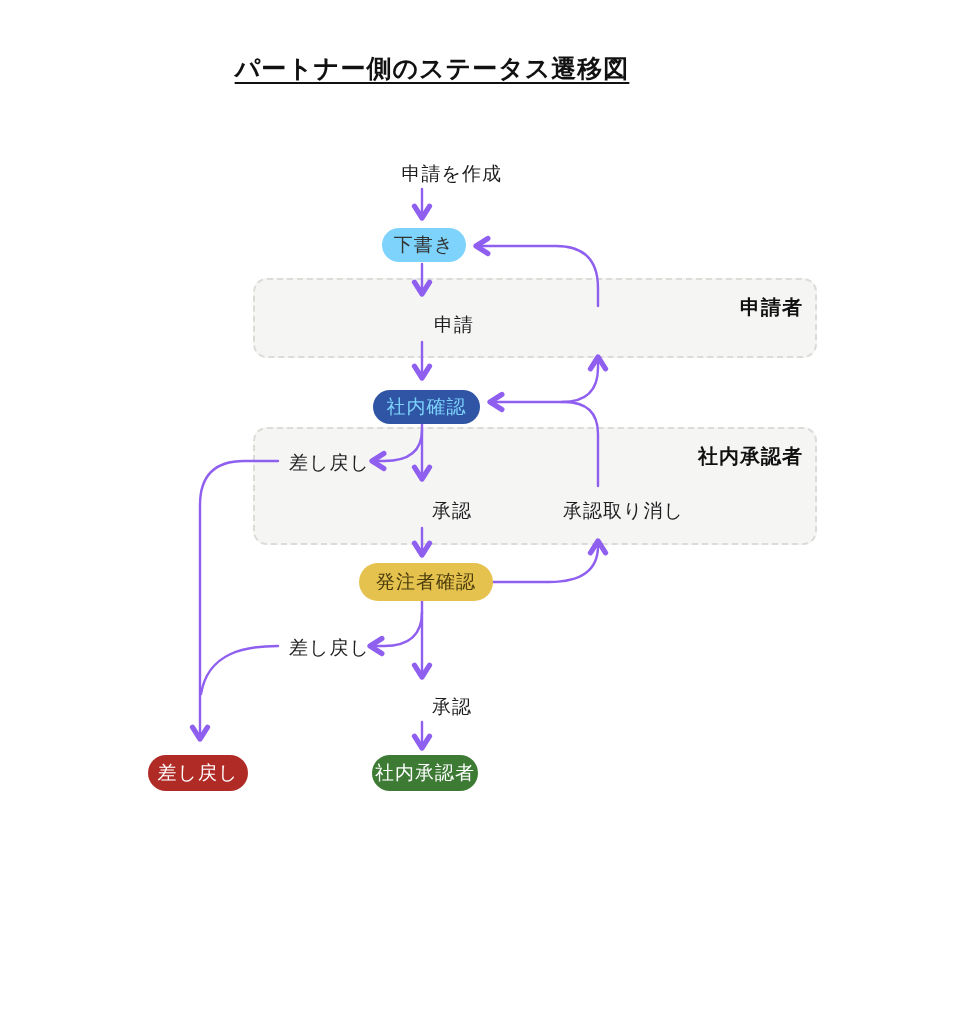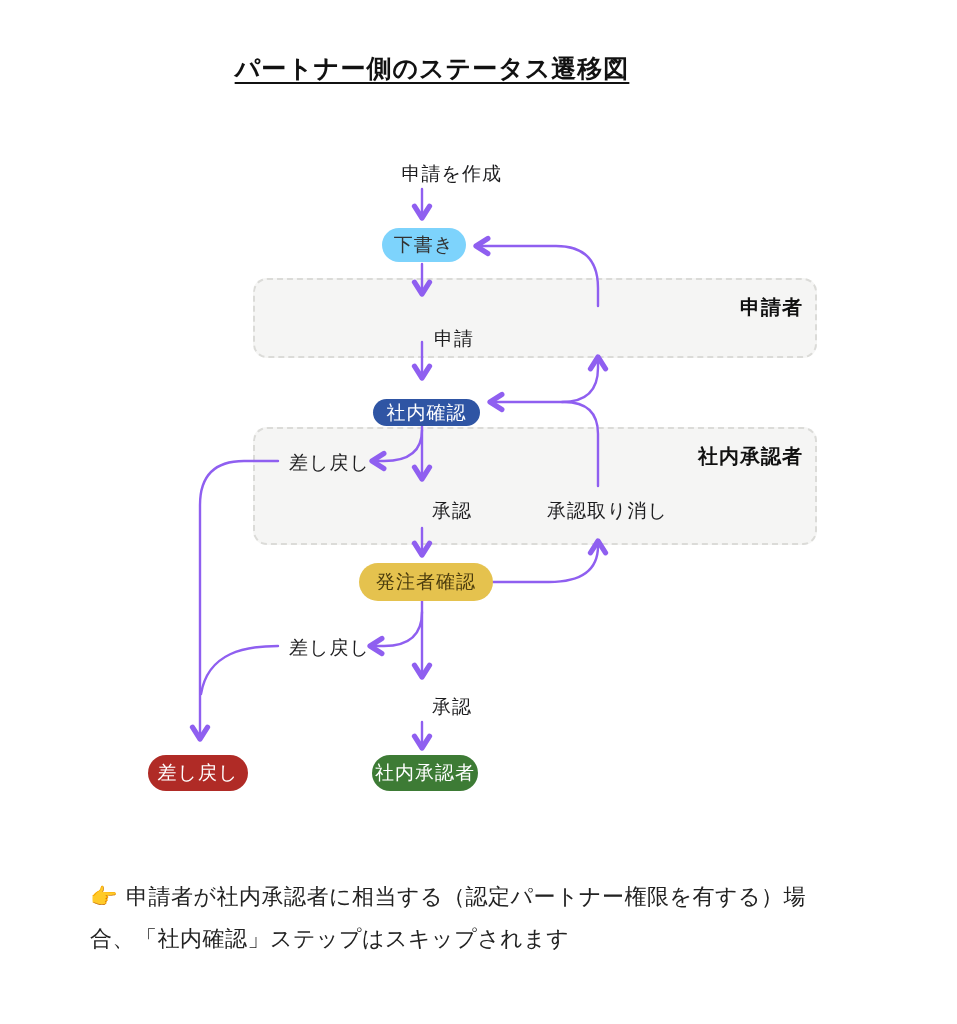--- a/index.html
+++ b/index.html
@@ -73,35 +73,31 @@
     <path d="M598 306 V288 Q598 246 556 246 H476" marker-end="url(#ah)"></path>
     <path d="M422 601 V677" marker-end="url(#ah)"></path>
     <path d="M422 612 Q422 646 384 646 L370 646" marker-end="url(#ah)"></path>
     <path d="M422 722 V748" marker-end="url(#ah)"></path>
     <path d="M278 461 H244 Q200 461 200 505 V739" marker-end="url(#ah)"></path>
     <path d="M278 646 C246 646 208 652 201 694"></path>
   </svg>
 
   <div class="elabel" style="left:352px;top:161px;width:150px;">申請を作成</div>
 
-  <div class="elabel" style="left:374px;top:326px;width:100px;">申請</div>
+  <div class="elabel" style="left:374px;top:312px;width:100px;">申請</div>
   <div class="elabel" style="left:270px;top:450px;width:100px;">差し戻し</div>
   <div class="elabel" style="left:372px;top:498px;width:100px;">承認</div>
-  <div class="elabel" style="left:508px;top:498px;width:160px;">承認取り消し</div>
+  <div class="elabel" style="left:524px;top:498px;width:160px;">承認取り消し</div>
   <div class="elabel" style="left:270px;top:635px;width:100px;">差し戻し</div>
   <div class="elabel" style="left:372px;top:694px;width:100px;">承認</div>
 
   <div class="pill" style="left: 382px; top: 228px; width: 84px; height: 34px; background-color: #7dd3fc; color: rgb(51, 51, 51);">下書き</div>
 
-  <div class="pill" style="left: 373px; top: 399px; width: 107px; height: 27px; background-color: rgb(47, 85, 164); color: #ffffff;">社内確認</div>
+  <div class="pill" style="left: 373px; top: 390px; width: 107px; height: 34px; background-color: rgb(47, 85, 164); color: #7dd3fc;">社内確認</div>
 
   <div class="pill" style="left: 359px; top: 563px; width: 134px; height: 38px; background-color: rgb(229, 194, 78); color: rgb(76, 61, 14);">発注者確認</div>
 
   <div class="pill" style="left: 148px; top: 755px; width: 100px; height: 36px; background-color: rgb(176, 43, 38); color: rgb(255, 255, 255);">差し戻し</div>
 
   <div class="pill" style="left: 372px; top: 755px; width: 106px; height: 36px; background-color: rgb(61, 123, 53); color: rgb(255, 255, 255);">社内承認者</div>
 
-  <div class="footer-note">
-    <span class="ptr">👉</span><span>申請者が社内承認者に相当する（認定パートナー権限を有する）場</span><br>
-    <span>合、「社内確認」ステップはスキップされます</span>
-  </div>
 
 </div>
 
 </body></html>

